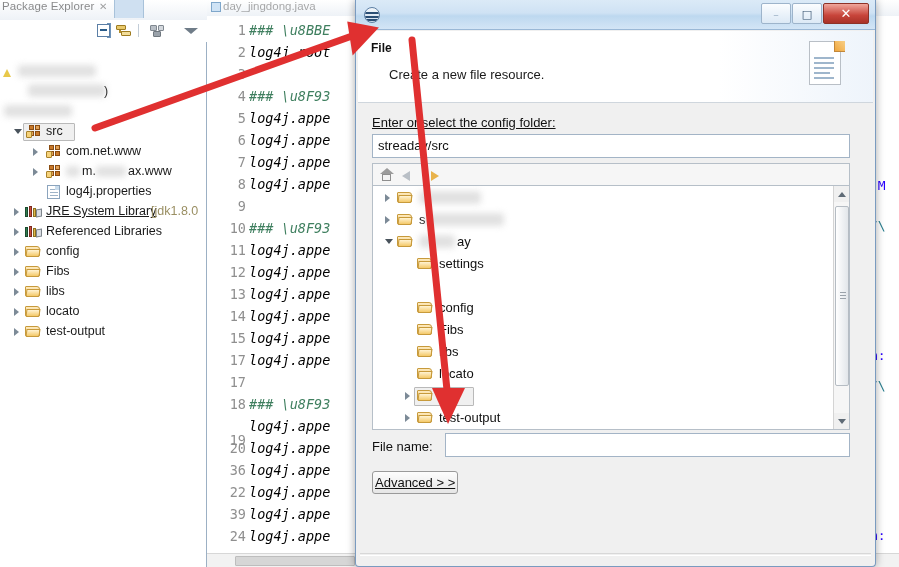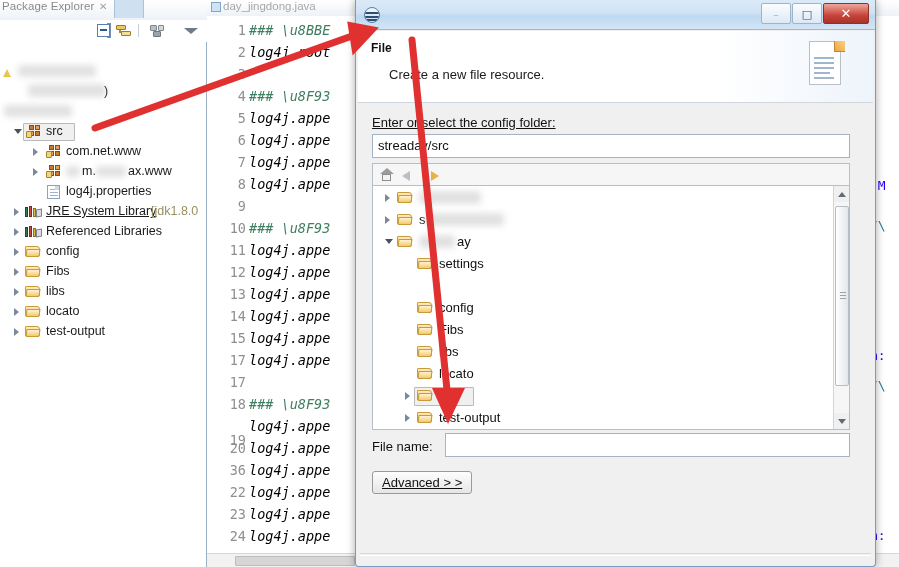--- a/index.html
+++ b/index.html
@@ -229,21 +229,21 @@
   .ds-arrow.up .g { border-left:4px solid transparent; border-right:4px solid transparent; border-bottom:5px solid #5f6b76; }
   .ds-arrow.dn .g { border-left:4px solid transparent; border-right:4px solid transparent; border-top:5px solid #5f6b76; }
   .ds-thumb { position:absolute; left:1px; top:20px; width:14px; height:180px;
       background: linear-gradient(90deg,#ffffff,#e2e6ea); border:1px solid #b5bcc3; border-radius:2px; }
   .ds-grip { position:absolute; left:4px; top:50%; margin-top:-4px; width:6px; height:8px;
       background: repeating-linear-gradient(#9aa2aa 0 1px, transparent 1px 3px); }
 
   .btn {
     position:absolute; background: linear-gradient(#fdfdfd,#e6e6e6);
     border:1px solid #9a9a9a; border-radius:3px; font-size:13px; color:#111;
-    padding:3px 9px; white-space:nowrap;
+    padding:3px 2px; white-space:nowrap;
   }
   .u { text-decoration: underline; }
 
   
   .dlg-sep { position:absolute; left:2px; right:2px; bottom:10px; height:1px; background:#d8d8d8; }
   .dlg-sep2 { position:absolute; left:2px; right:2px; bottom:8px; height:1px; background:#ffffff; }
 
   
   .anno { position:absolute; inset:0; pointer-events:none; }
 </style>
@@ -430,21 +430,21 @@
           <div class="ln" style="top:270px;">13</div>
           <div class="ln" style="top:292px;">14</div>
           <div class="ln" style="top:314px;">15</div>
           <div class="ln" style="top:336px;">17</div>
           <div class="ln" style="top:358px;">17</div>
           <div class="ln" style="top:380px;">18</div>
           <div class="ln" style="top:416px;">19</div>
           <div class="ln" style="top:424px;">20</div>
           <div class="ln" style="top:446px;">36</div>
           <div class="ln" style="top:468px;">22</div>
-          <div class="ln" style="top:490px;">23</div>
+          <div class="ln" style="top:490px;">39</div>
           <div class="ln" style="top:512px;">24</div>
         </div>
 
         <div class="code-area">
           <div class="cl cmt" style="top:6px;">### \u8BBE</div>
           <div class="cl" style="top:28px;">log4j.root</div>
           <div class="cl" style="top:50px;"></div>
           <div class="cl cmt" style="top:72px;">### \u8F93</div>
           <div class="cl" style="top:94px;">log4j.appe</div>
           <div class="cl" style="top:116px;">log4j.appe</div>

